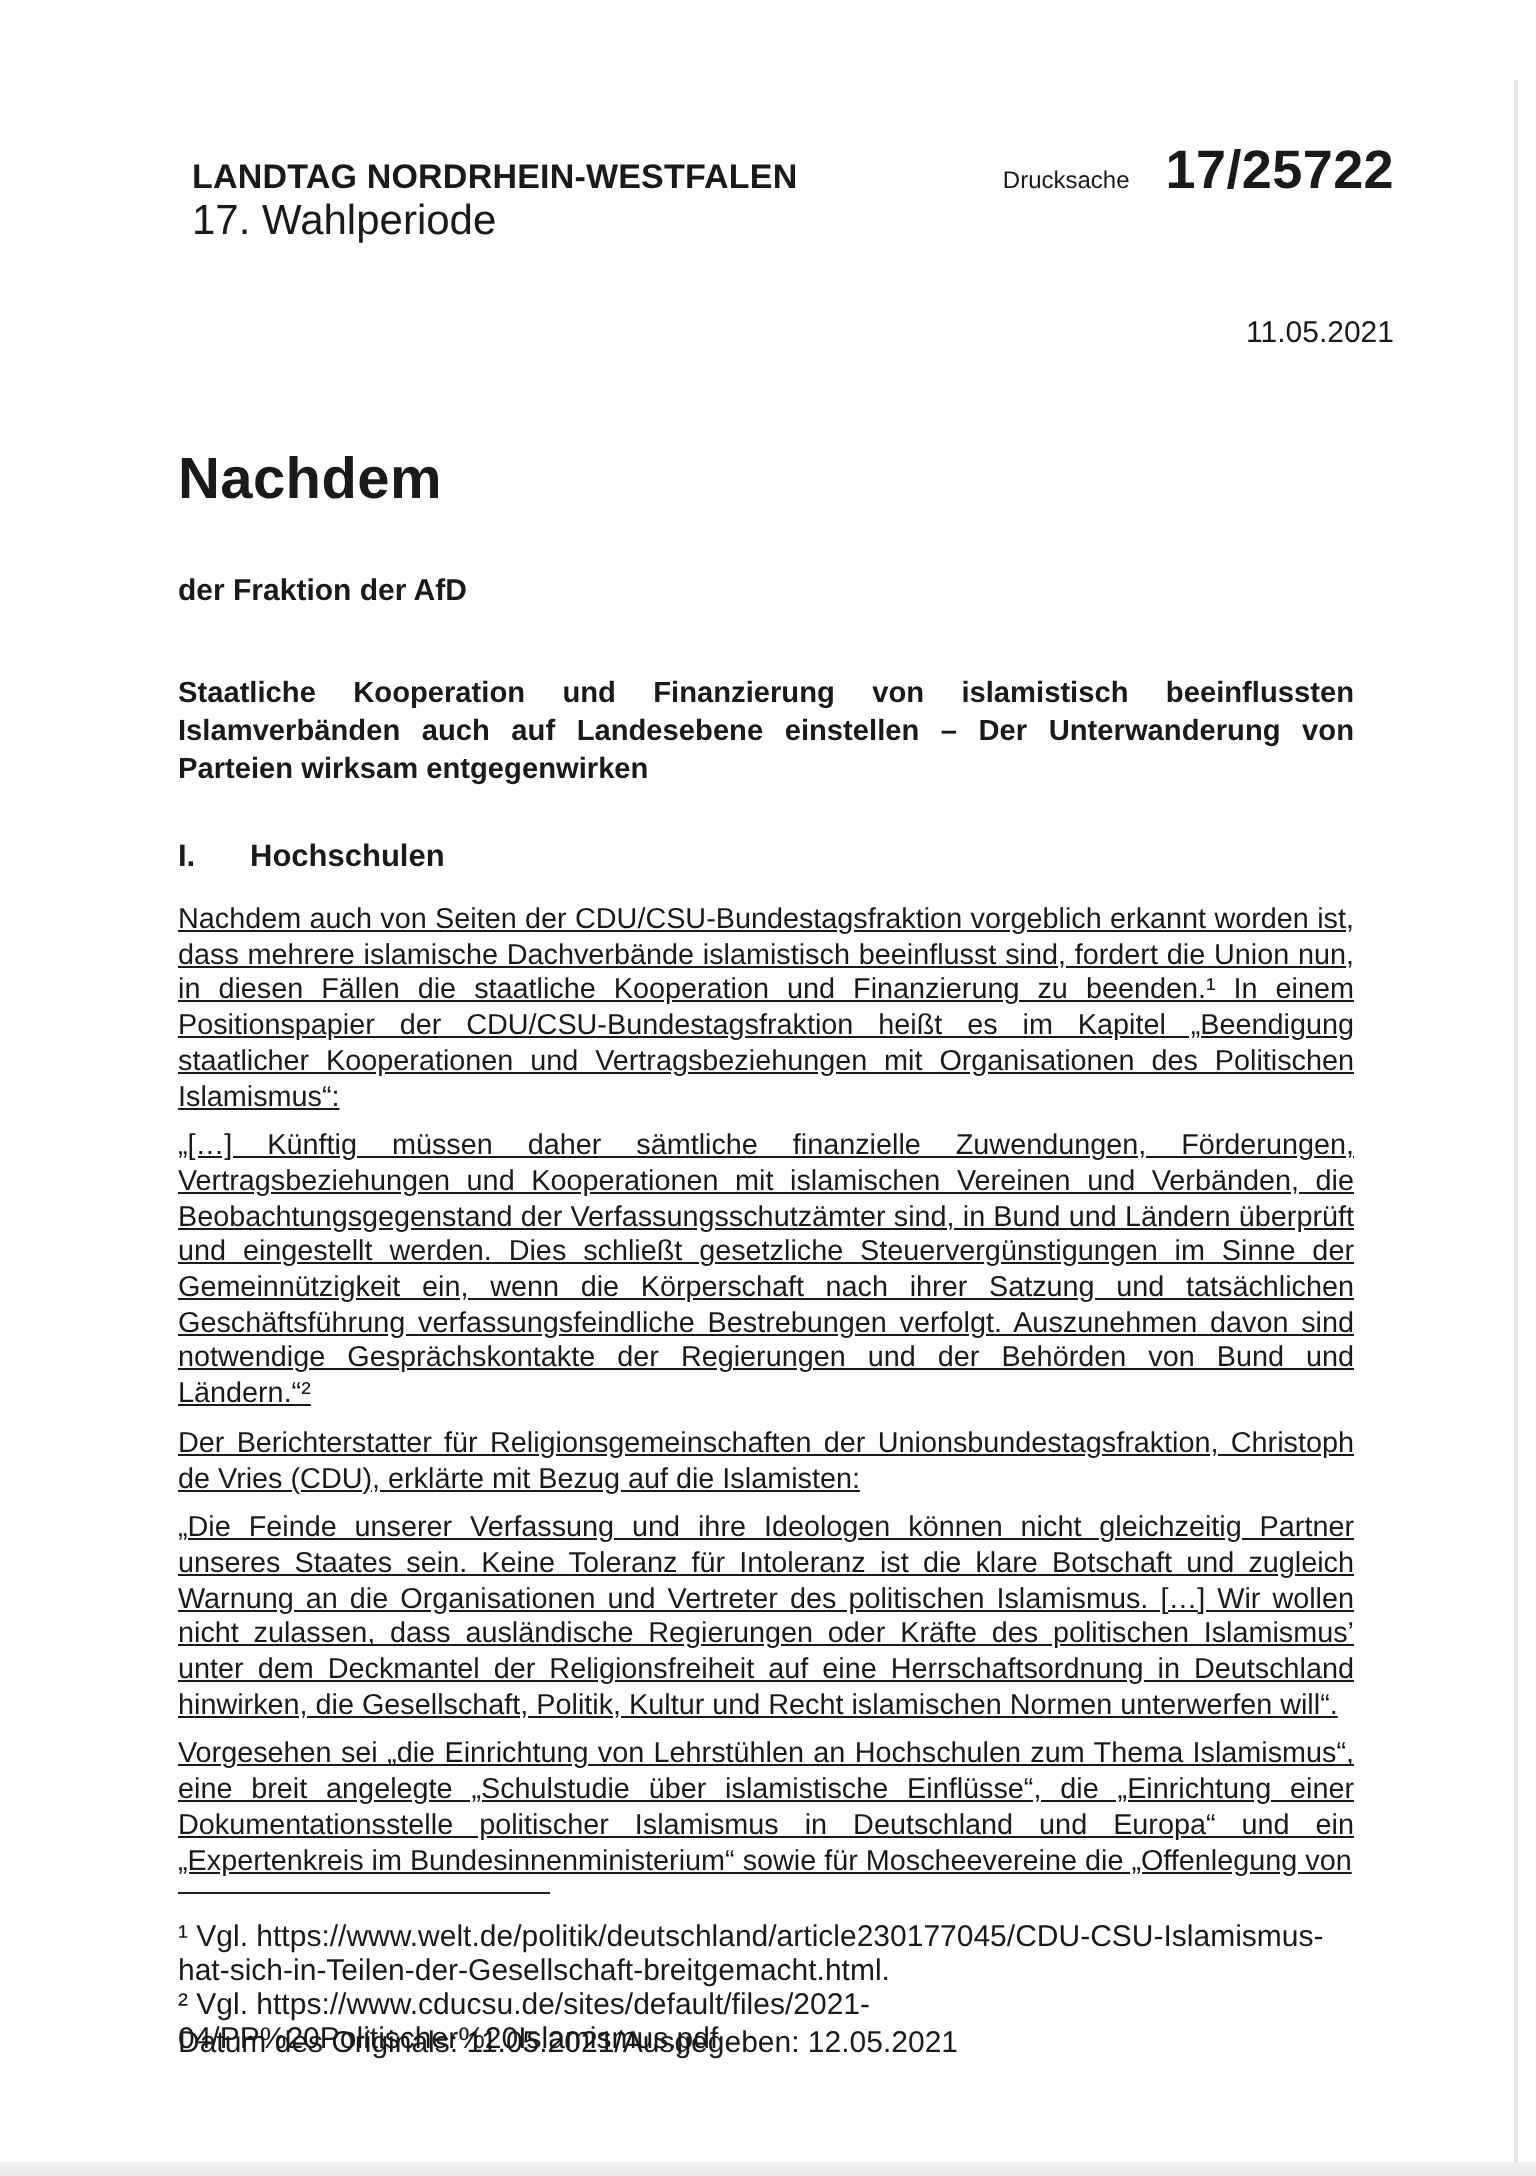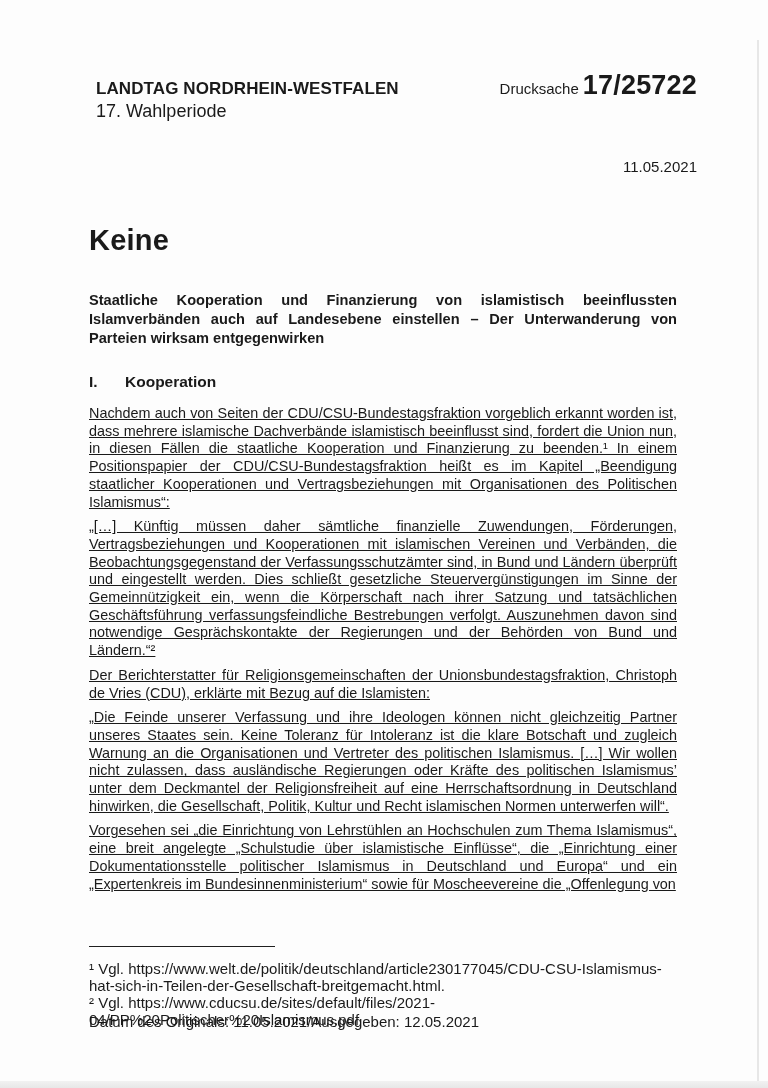--- a/index.html
+++ b/index.html
@@ -26,28 +26,28 @@
   }
   .org-block { display: flex; flex-direction: column; }
   .org-name {
     font-size: 17px;
     font-weight: bold;
     line-height: 21px;
     letter-spacing: 0.1px;
     white-space: nowrap;
   }
   .period {
-    font-size: 18px;
+    font-size: 21px;
     line-height: 20px;
     margin-top: 2px;
   }
   .druck-block { white-space: nowrap; }
   .druck-label {
-    font-size: 15px;
-    margin-right: 4px;
+    font-size: 12px;
+    margin-right: 18px;
   }
   .druck-number {
     font-size: 27px;
     font-weight: bold;
     letter-spacing: 0.2px;
   }
   .doc-date {
     position: absolute;
     top: 137px;
     right: 71px;
@@ -157,26 +157,27 @@
       <div class="period">17. Wahlperiode</div>
     </div>
     <div class="druck-block">
       <span class="druck-label">Drucksache</span><span class="druck-number">17/25722</span>
     </div>
   </div>
 
   <div class="doc-date">11.05.2021</div>
 
   <div class="main">
-    <h1 class="doc-title">Keine</h1>
+    <h1 class="doc-title">Nachdem</h1>
+    <div class="author-line">der Fraktion der AfD</div>
     <div class="subject">Staatliche Kooperation und Finanzierung von islamistisch beeinflussten Islamverbänden auch auf Landesebene einstellen – Der Unterwanderung von Parteien wirksam entgegenwirken</div>
 
     <div class="section-heading">
       <span class="section-numeral">I.</span>
-      <span>Kooperation</span>
+      <span>Hochschulen</span>
     </div>
 
     <div class="doc-body">
       <p>Nachdem auch von Seiten der CDU/CSU-Bundestagsfraktion vorgeblich erkannt worden ist, dass mehrere islamische Dachverbände islamistisch beeinflusst sind, fordert die Union nun, in diesen Fällen die staatliche Kooperation und Finanzierung zu beenden.¹ In einem Positionspapier der CDU/CSU-Bundestagsfraktion heißt es im Kapitel „Beendigung staatlicher Kooperationen und Vertragsbeziehungen mit Organisationen des Politischen Islamismus“:</p>
       <p>„[…] Künftig müssen daher sämtliche finanzielle Zuwendungen, Förderungen, Vertragsbeziehungen und Kooperationen mit islamischen Vereinen und Verbänden, die Beobachtungsgegenstand der Verfassungsschutzämter sind, in Bund und Ländern überprüft und eingestellt werden. Dies schließt gesetzliche Steuervergünstigungen im Sinne der Gemeinnützigkeit ein, wenn die Körperschaft nach ihrer Satzung und tatsächlichen Geschäftsführung verfassungsfeindliche Bestrebungen verfolgt. Auszunehmen davon sind notwendige Gesprächskontakte der Regierungen und der Behörden von Bund und Ländern.“²</p>
       <p>Der Berichterstatter für Religionsgemeinschaften der Unionsbundestagsfraktion, Christoph de Vries (CDU), erklärte mit Bezug auf die Islamisten:</p>
       <p>„Die Feinde unserer Verfassung und ihre Ideologen können nicht gleichzeitig Partner unseres Staates sein. Keine Toleranz für Intoleranz ist die klare Botschaft und zugleich Warnung an die Organisationen und Vertreter des politischen Islamismus. […] Wir wollen nicht zulassen, dass ausländische Regierungen oder Kräfte des politischen Islamismus’ unter dem Deckmantel der Religionsfreiheit auf eine Herrschaftsordnung in Deutschland hinwirken, die Gesellschaft, Politik, Kultur und Recht islamischen Normen unterwerfen will“.</p>
       <p>Vorgesehen sei „die Einrichtung von Lehrstühlen an Hochschulen zum Thema Islamismus“, eine breit angelegte „Schulstudie über islamistische Einflüsse“, die „Einrichtung einer Dokumentationsstelle politischer Islamismus in Deutschland und Europa“ und ein „Expertenkreis im Bundesinnenministerium“ sowie für Moscheevereine die „Offenlegung von</p>
     </div>
   </div>

